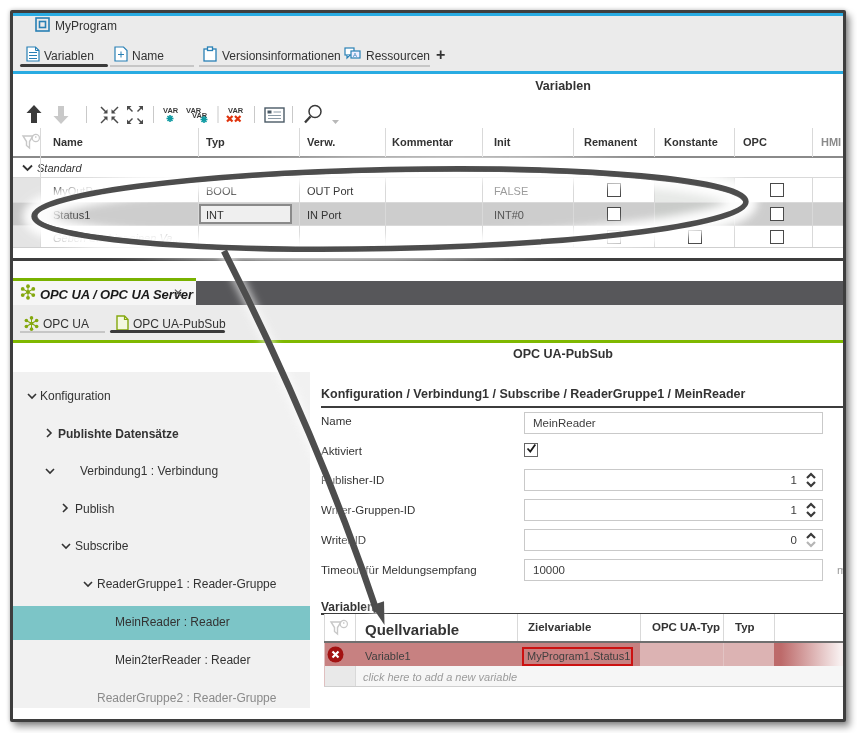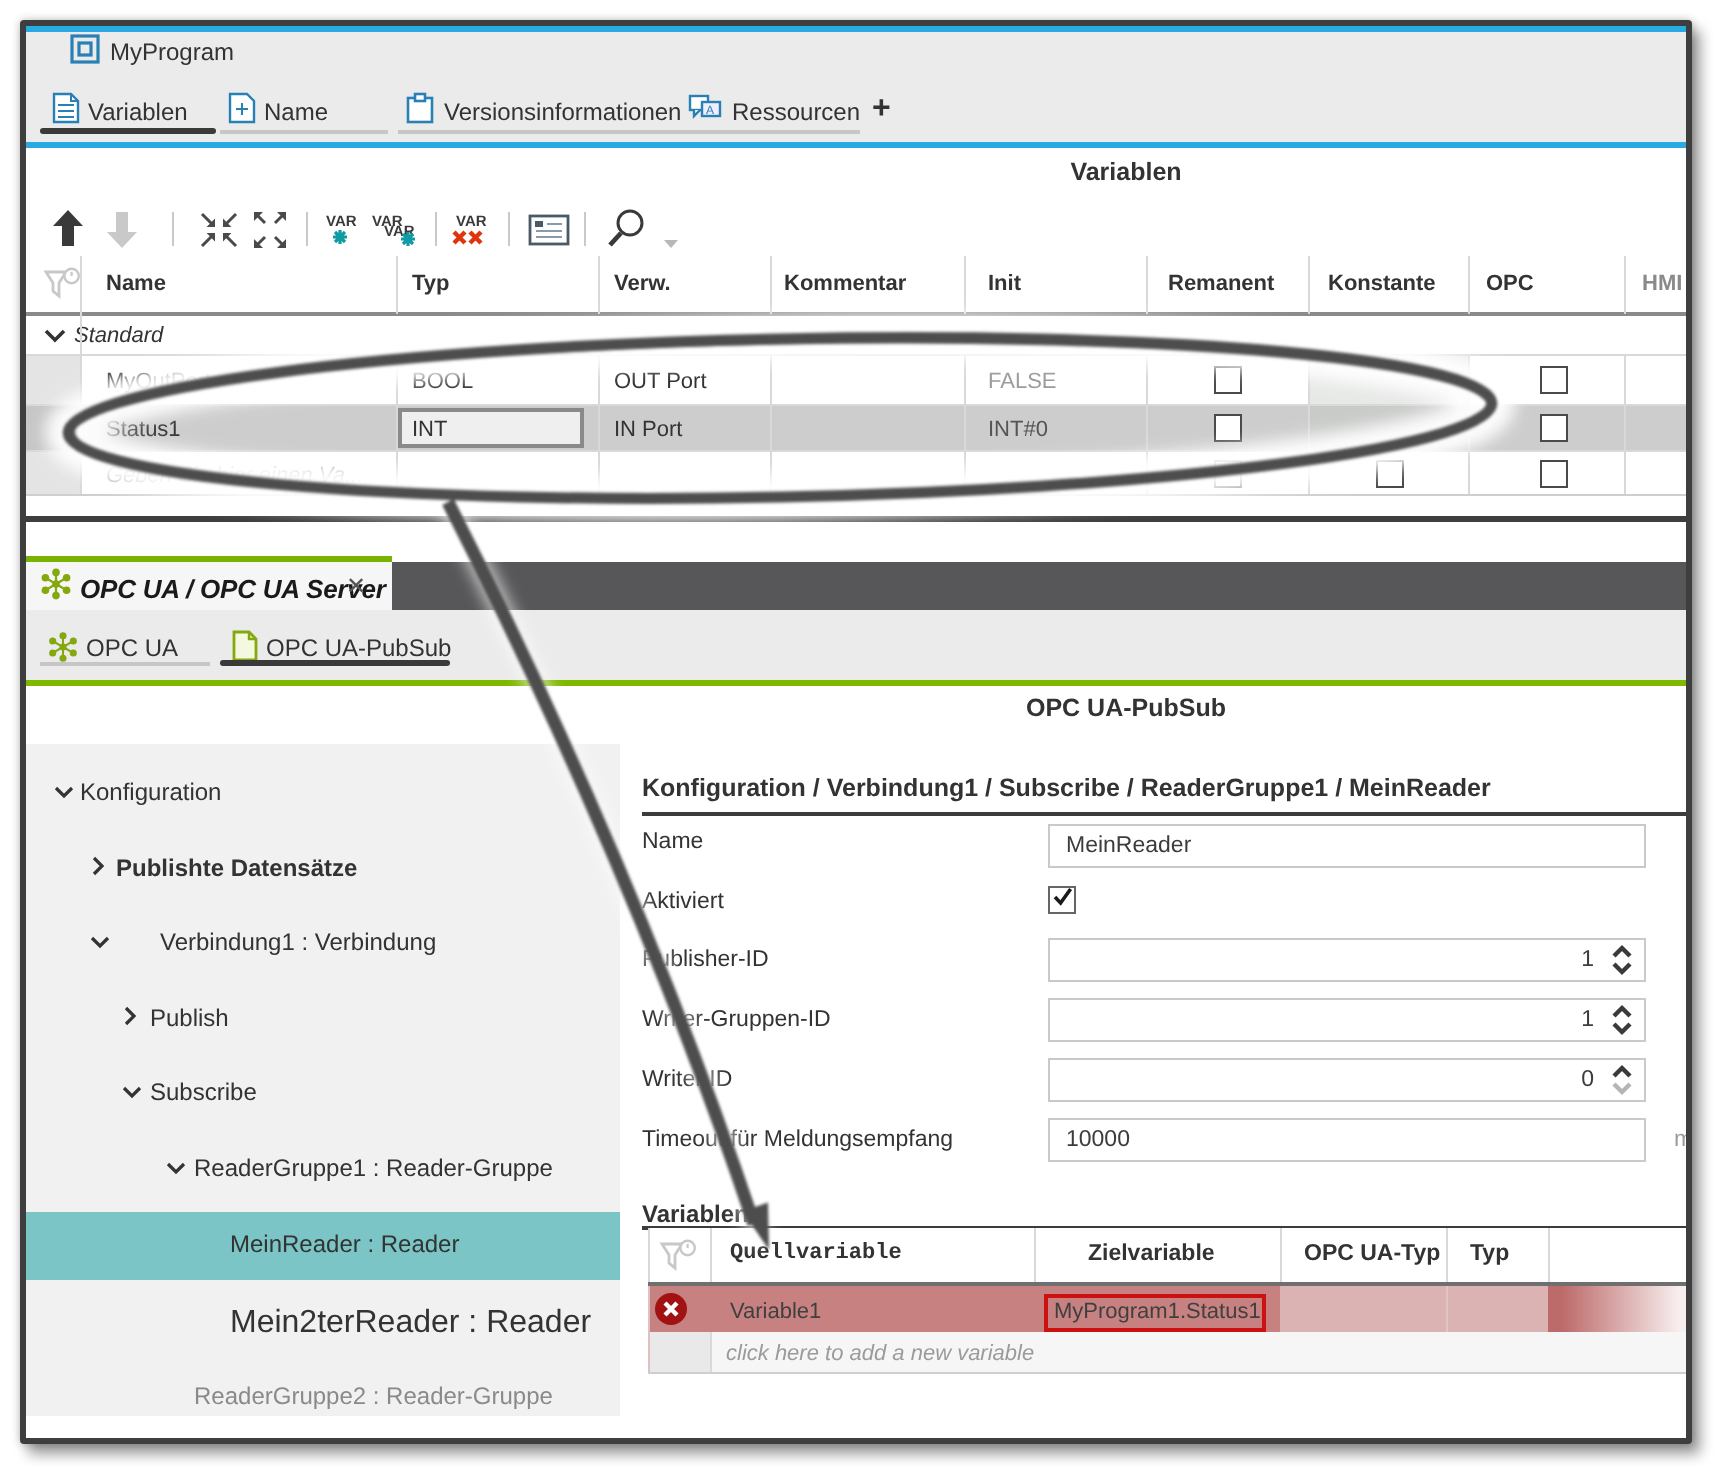--- a/index.html
+++ b/index.html
@@ -283,21 +283,21 @@
 <div class="ab" style="left:62px;top:489px;font-size:12px;">Publish</div>
 <svg class="ab" style="left:48px;top:530px;" width="10" height="7" viewBox="0 0 10 7">
         <path d="M1 1 l4 4 l4 -4" fill="none" stroke="#333" stroke-width="1.6"></path>
       </svg>
 <div class="ab" style="left:62px;top:526px;font-size:12px;">Subscribe</div>
 <svg class="ab" style="left:70px;top:568px;" width="10" height="7" viewBox="0 0 10 7">
         <path d="M1 1 l4 4 l4 -4" fill="none" stroke="#333" stroke-width="1.6"></path>
       </svg>
 <div class="ab" style="left:84px;top:564px;font-size:12px;">ReaderGruppe1 : Reader-Gruppe</div>
 <div class="ab" style="left:102px;top:602px;font-size:12px;">MeinReader : Reader</div>
-<div class="ab" style="left:102px;top:640px;font-size:16px;">Mein2terReader : Reader</div>
+<div class="ab" style="left:102px;top:640px;font-size:12px;">Mein2terReader : Reader</div>
 <div class="ab" style="left:84px;top:678px;font-size:12px;color:#8a8a8a;">ReaderGruppe2 : Reader-Gruppe</div>
 </div>
 
 <div class="ab bold" style="left:308px;top:374px;font-size:12.5px;">Konfiguration / Verbindung1 / Subscribe / ReaderGruppe1 / MeinReader</div>
 <div class="ab" style="left:308px;top:393px;width:522px;height:2px;background:#3c3c3c;"></div>
 <div class="ab" style="left:308px;top:402px;font-size:11.5px;">Name</div>
 <div class="ab" style="left:511px;top:399px;width:297px;height:20px;border:1px solid #c9c9c9;background:#fff;"></div>
 <div class="ab" style="left:520px;top:404px;font-size:11.5px;color:#3c3c3c;">MeinReader</div>
 <div class="ab" style="left:308px;top:432px;font-size:11.5px;">Aktiviert</div>
 <div class="ab" style="left:511px;top:430px;width:12px;height:12px;border:1px solid #666;background:#fff;"></div>
@@ -333,22 +333,22 @@
 <div class="ab bold" style="left:308px;top:587px;font-size:12px;">Variablen</div>
 <div class="ab" style="left:308px;top:600px;width:522px;height:1.5px;background:#3c3c3c;"></div>
 <div id="btable"></div>
 <div id="btable">
 <div class="ab" style="left:311px;top:601px;width:519px;height:27px;background:#fff;border-left:1px solid #d9d9d9;"></div>
 <svg class="ab" style="left:316px;top:606px;" width="20" height="19" viewBox="0 0 20 19">
         <path d="M2 3 h10 l-3.5 5.5 v6.5 l-3 -2.5 v-4 z" fill="none" stroke="#c8c8c8" stroke-width="1.4"></path>
         <circle cx="14.8" cy="5" r="3.6" fill="#fff" stroke="#c8c8c8" stroke-width="1.2"></circle>
         <path d="M14.8 2.9 v2.1" stroke="#c8c8c8" stroke-width="1.1" fill="none"></path>
       </svg>
-<div class="cell bold" style="left:352px;top:608px;font-size:11px;font-family:Liberation Mono, monospace;">Quellvariable</div>
-<div class="cell bold" style="left:515px;top:608px;font-size:11.5px;margin-left:16px;">Zielvariable</div>
+<div class="cell bold" style="left:352px;top:608px;font-size:15px;">Quellvariable</div>
+<div class="cell bold" style="left:515px;top:608px;font-size:11.5px;">Zielvariable</div>
 <div class="cell bold" style="left:639px;top:608px;font-size:11.5px;">OPC UA-Typ</div>
 <div class="cell bold" style="left:722px;top:608px;font-size:11.5px;">Typ</div>
 <div class="vline" style="left:342px;top:601px;height:27px;"></div>
 <div class="vline" style="left:504px;top:601px;height:27px;"></div>
 <div class="vline" style="left:627px;top:601px;height:27px;"></div>
 <div class="vline" style="left:710px;top:601px;height:27px;"></div>
 <div class="vline" style="left:761px;top:601px;height:27px;"></div>
 <div class="ab" style="left:311px;top:628px;width:519px;height:2px;background:#6f6f6f;"></div>
 
 <div class="ab" style="left:311px;top:630px;width:193px;height:23px;background:#c78181;"></div>

